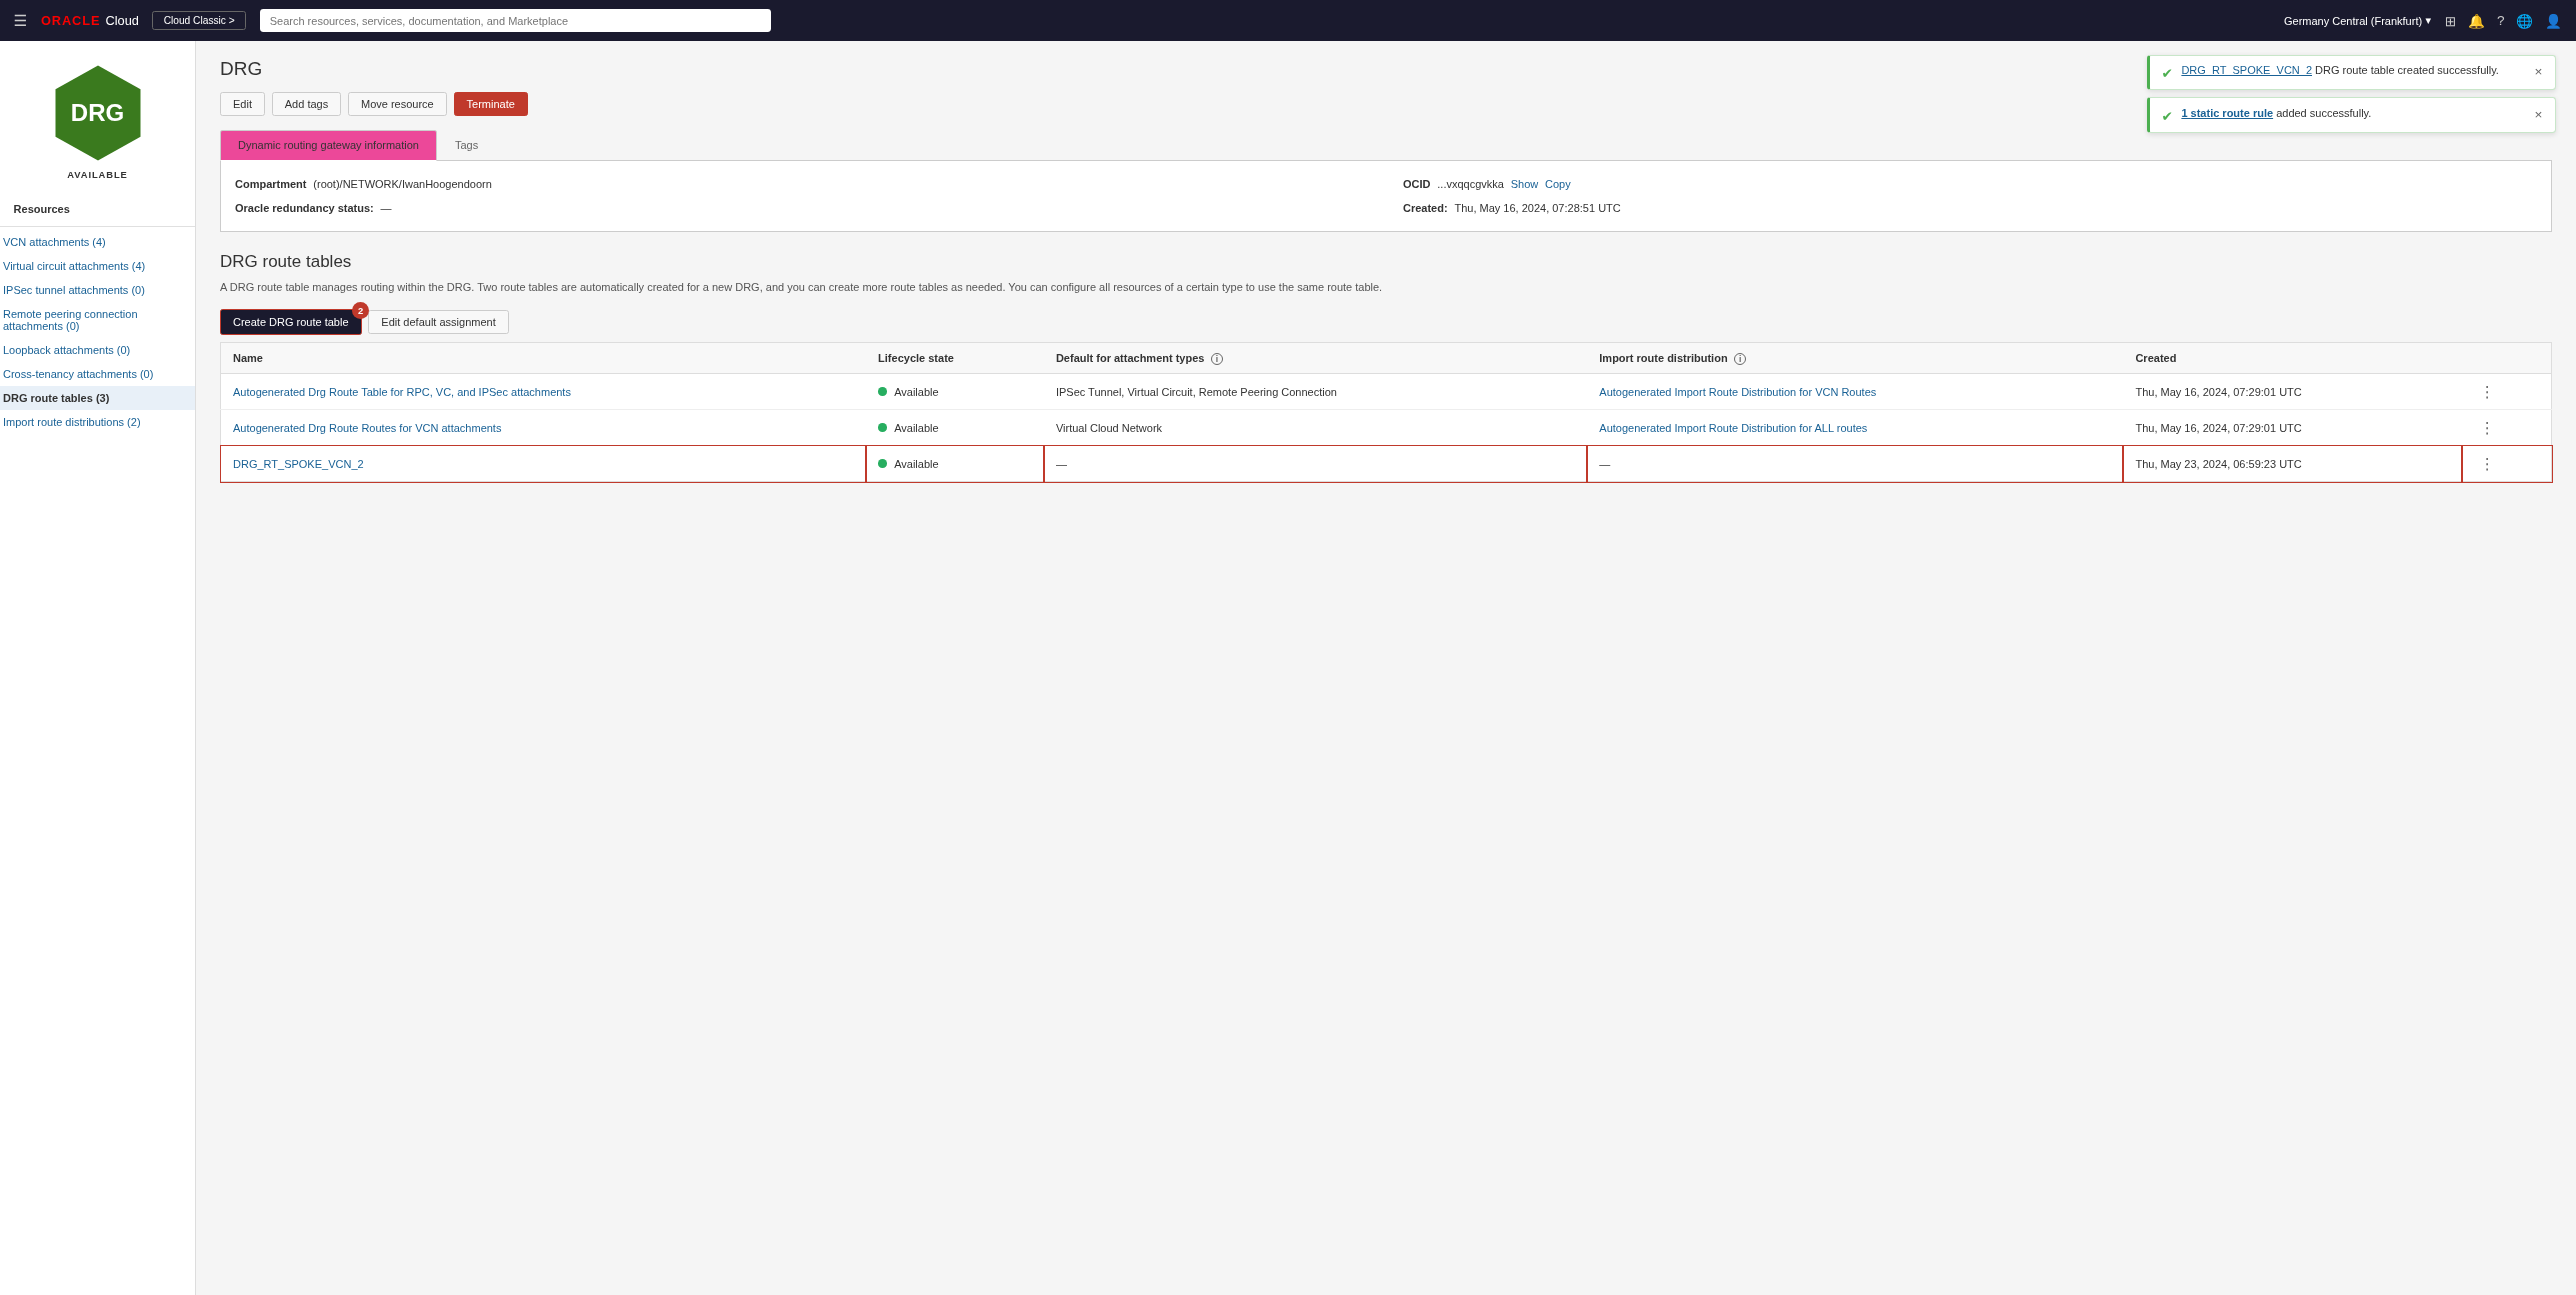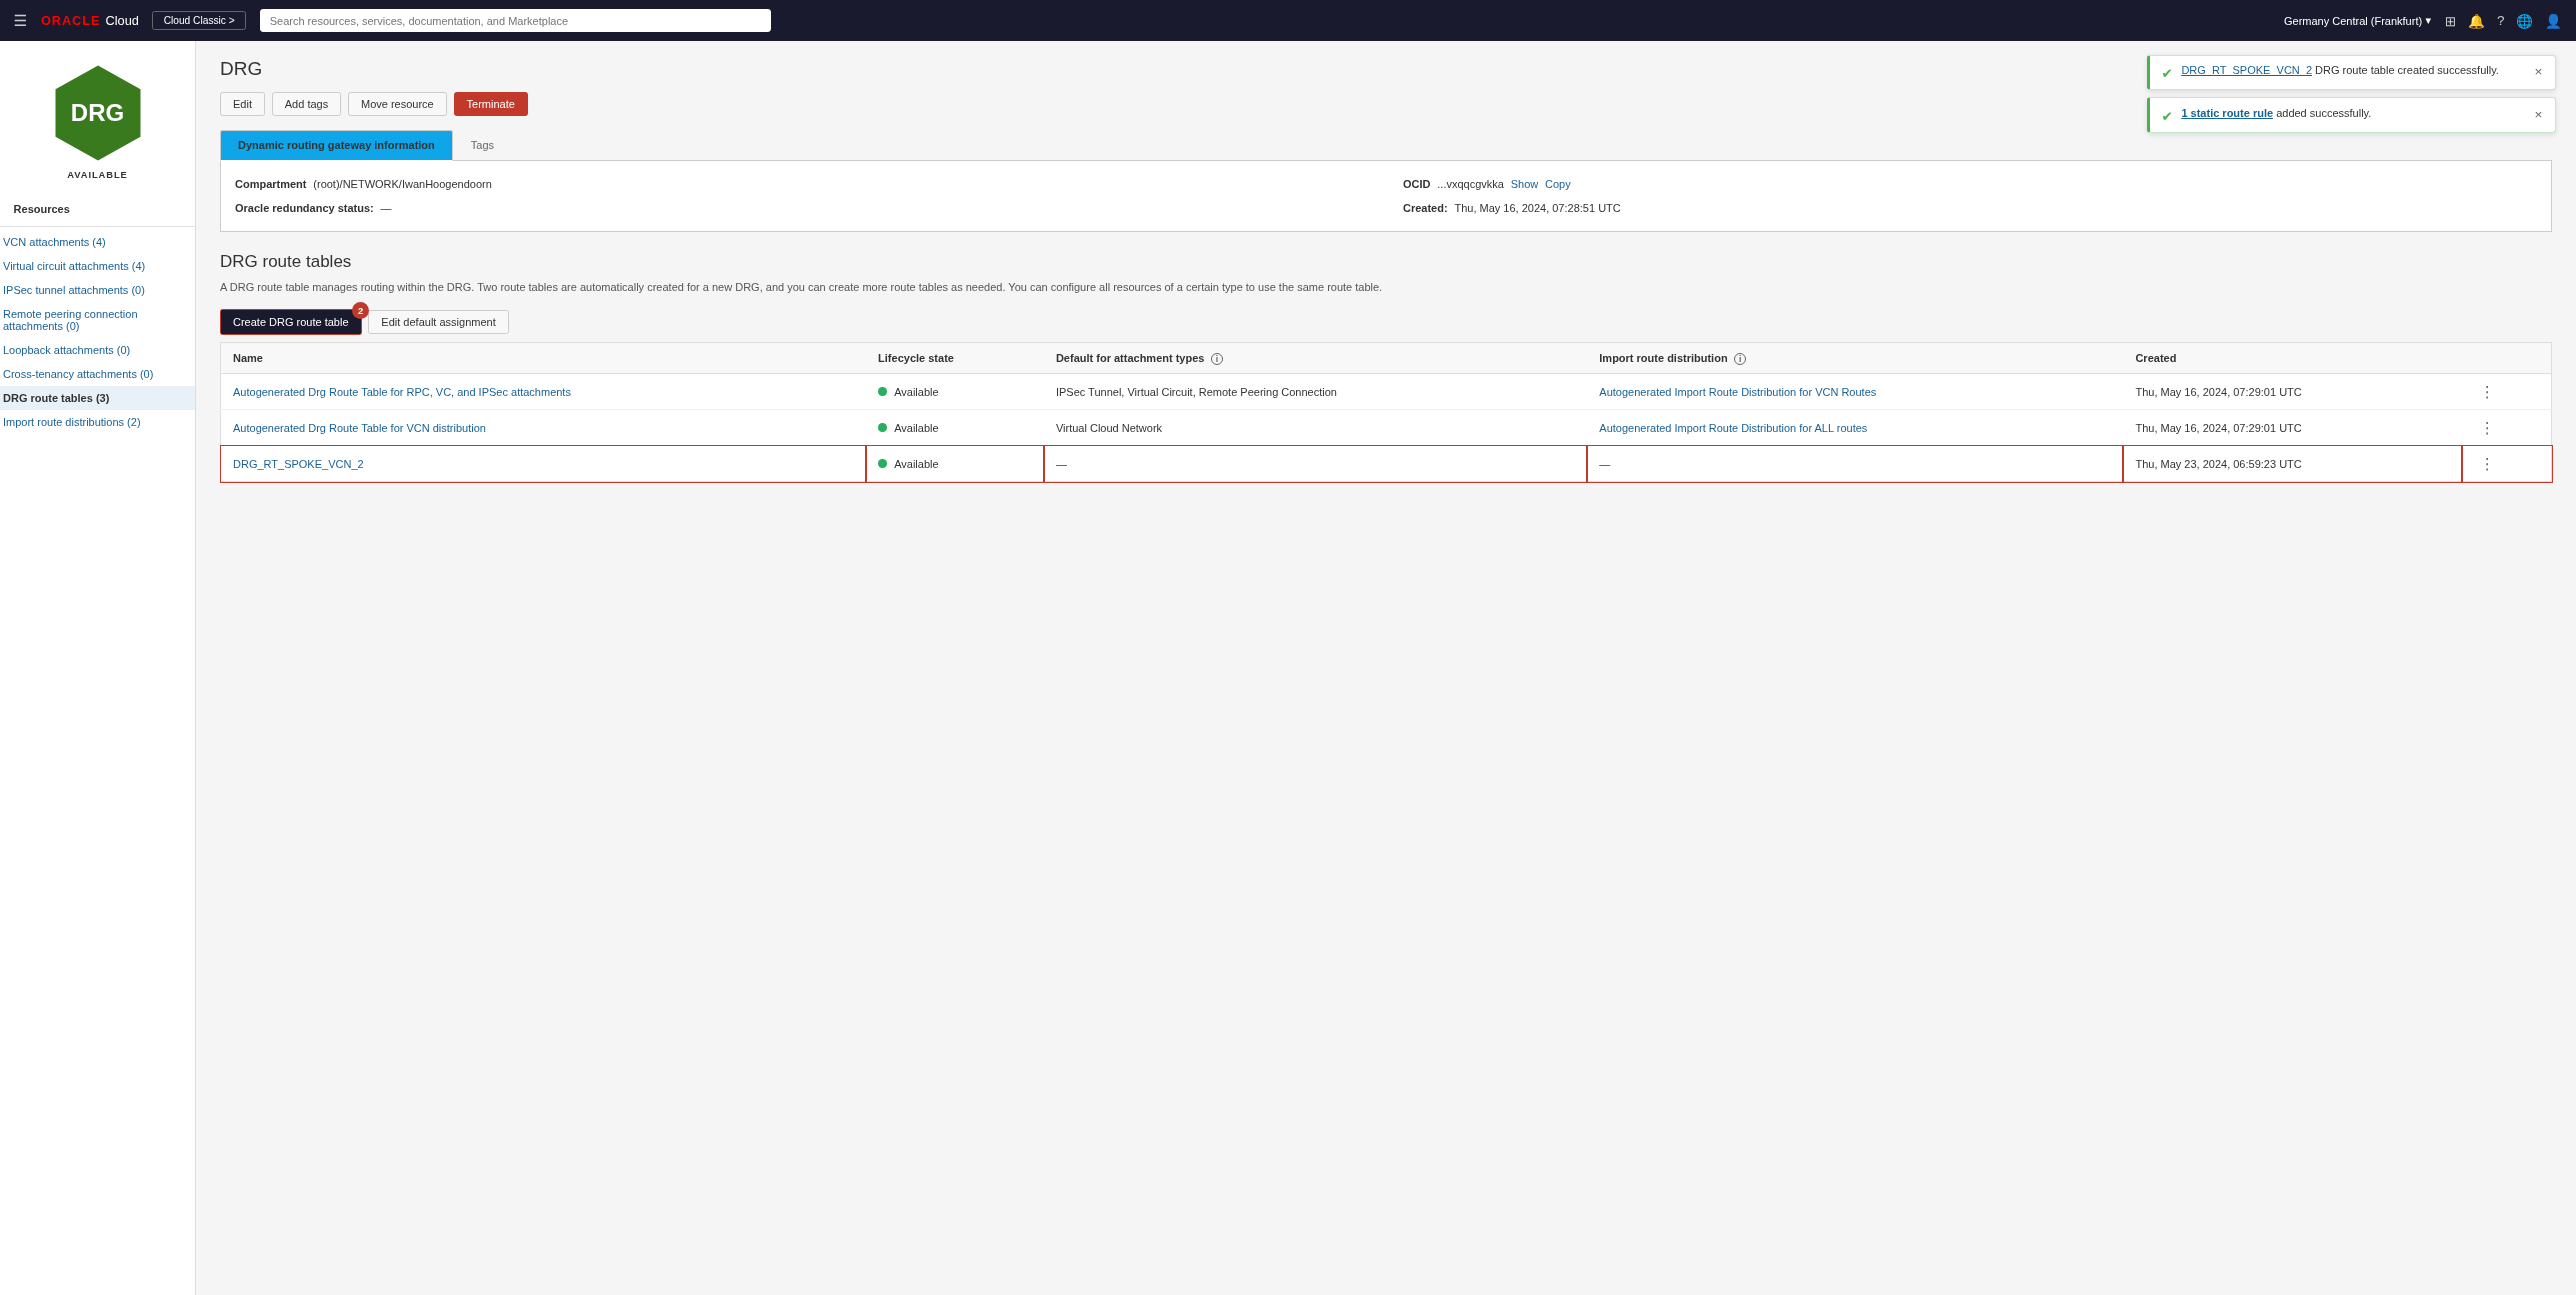--- a/index.html
+++ b/index.html
@@ -180,25 +180,25 @@
     }
     .tab {
       padding: 8.5px 17px;
       cursor: pointer;
       font-size: 11px;
       border: 0.9px solid transparent;
       margin-bottom: -0.9px;
       color: #666;
     }
     .tab.active {
-      background: #0ea5e9;
+      background: #ec4899;
       border: 0.9px solid #ccc;
       border-bottom-color: #fff;
       color: #333;
-      font-weight: 700;
+      font-weight: 400;
       border-radius: 2.6px 2.6px 0 0;
     }
 
     
     .info-panel {
       background: #fff;
       border: 0.9px solid #ccc;
       border-top: none;
       padding: 17px 14px;
     }
@@ -434,21 +434,21 @@
           <td>
             <a class="cell-link">Autogenerated Import Route Distribution for VCN Routes</a>
           </td>
           <td>Thu, May 16, 2024, 07:29:01 UTC</td>
           <td>
             <span class="row-menu">⋮</span>
           </td>
         </tr>
         <tr class="table-row">
           <td>
-            <a class="cell-link">Autogenerated Drg Route Table for VCN distribution</a>
+            <a class="cell-link">Autogenerated Drg Route Routes for VCN attachments</a>
           </td>
           <td>
             <span class="status-dot"></span>
             <span>Available</span>
           </td>
           <td>Virtual Cloud Network</td>
           <td>
             <a class="cell-link">Autogenerated Import Route Distribution for ALL routes</a>
           </td>
           <td>Thu, May 16, 2024, 07:29:01 UTC</td>

